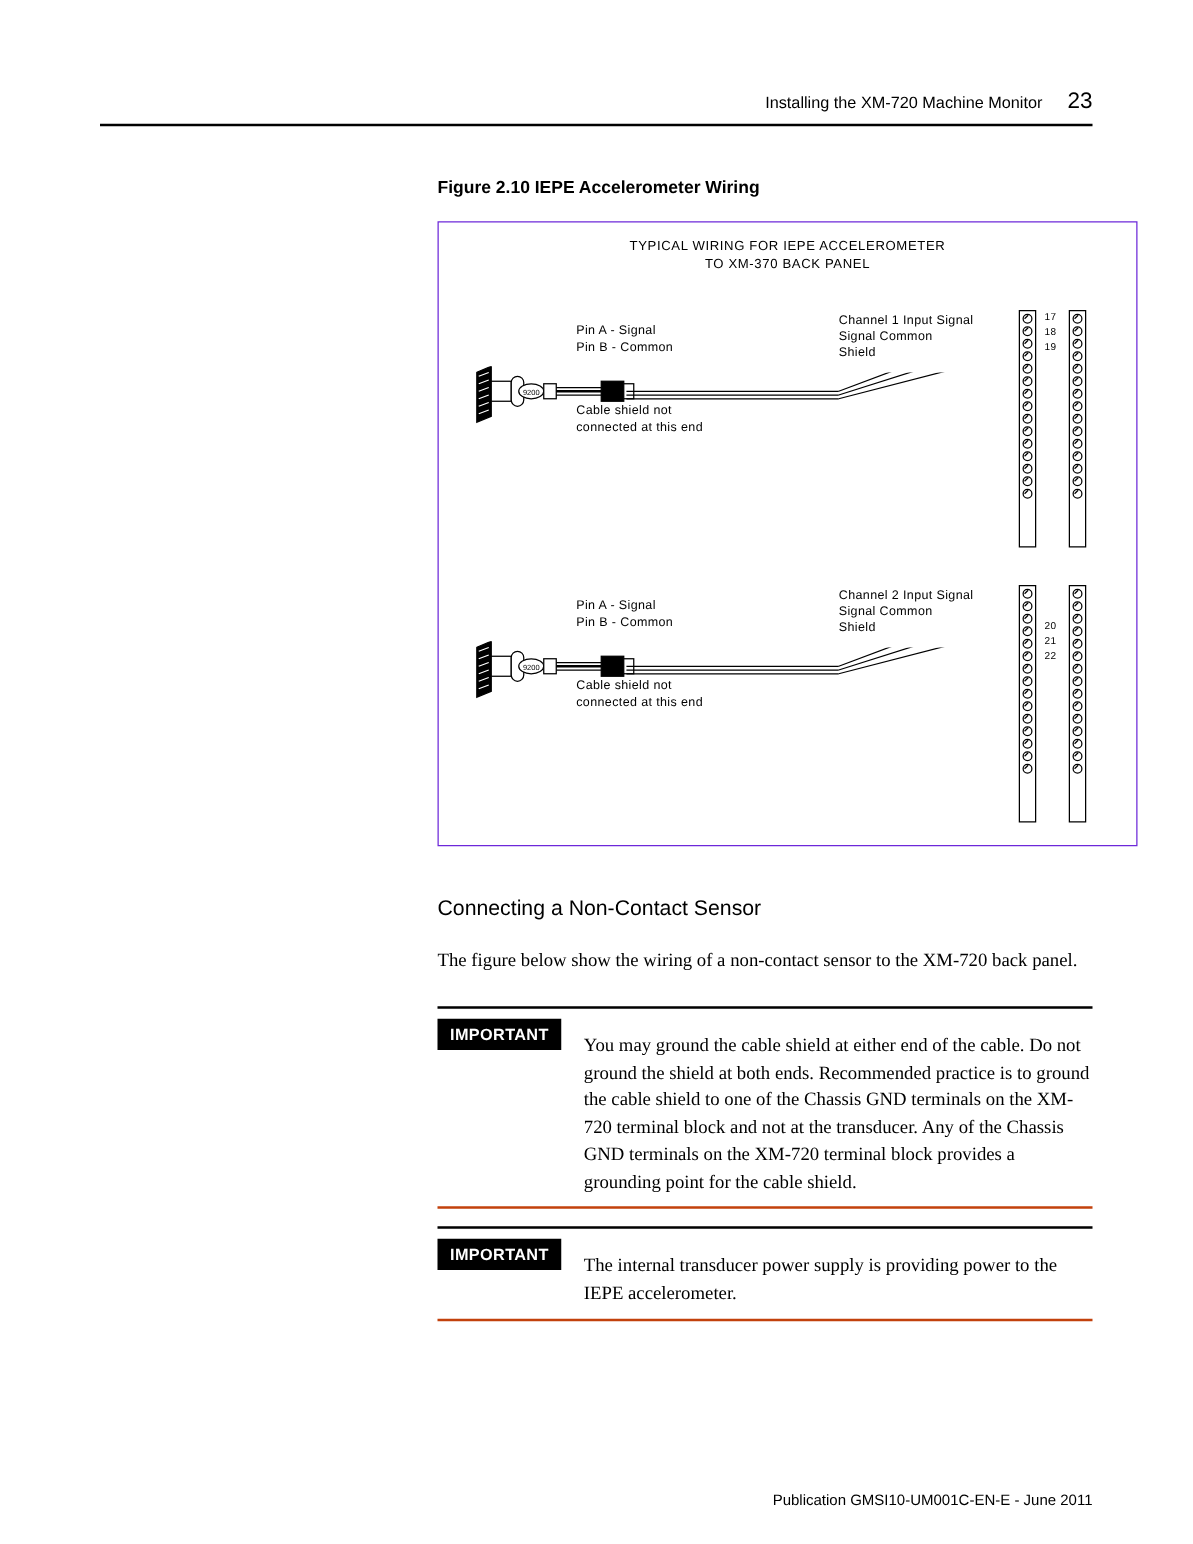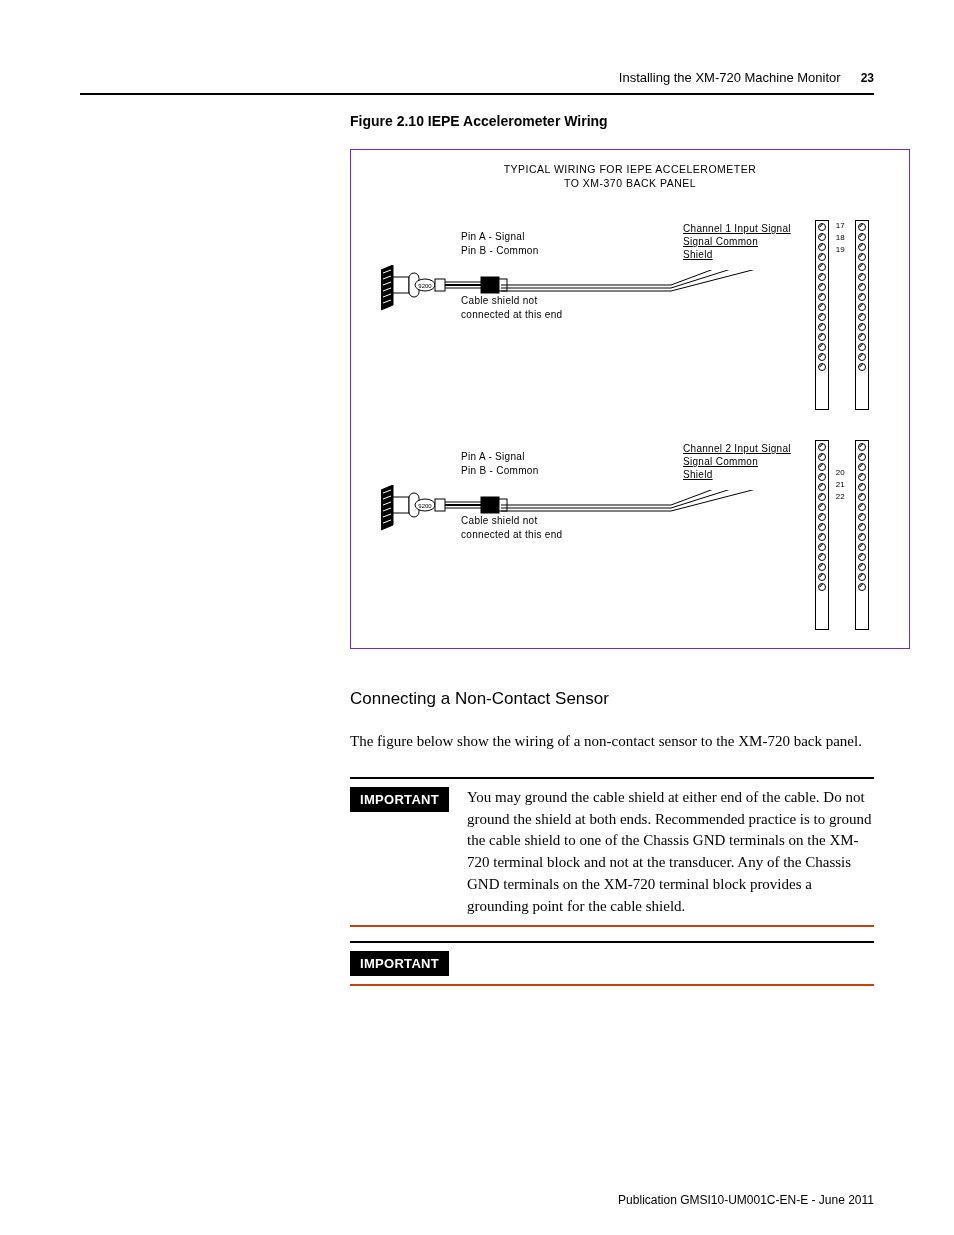--- a/index.html
+++ b/index.html
@@ -18,23 +18,23 @@
   }
   .header-line {
     display: flex;
     justify-content: flex-end;
     align-items: baseline;
     font-family: Arial, Helvetica, sans-serif;
     font-size: 13px;
     gap: 20px;
     padding-bottom: 8px;
     border-bottom: 2px solid #000;
-    margin-bottom: 18px;
-  }
-  .header-line .pgnum { font-weight: bold; font-size: 12px; }
+    margin-bottom: 40px;
+  }
+  .header-line .pgnum { font-weight: normal; font-size: 18px; }
   .content { margin-left: 270px; }
   .fig-caption {
     font-family: Arial, Helvetica, sans-serif;
     font-weight: bold;
     font-size: 14px;
     margin-bottom: 20px;
   }
   .diagram {
     border: 1px solid #6d28d9;
     width: 560px;
@@ -71,25 +71,24 @@
   .shield-note {
     position: absolute;
     left: 90px;
     top: 64px;
     font-size: 10px;
     line-height: 1.35;
     letter-spacing: 0.3px;
   }
   .sig-labels {
     position: absolute;
-    left: 312px;
+    left: 300px;
     top: -8px;
     font-size: 10px;
     line-height: 1.3;
-    text-decoration: underline;
     letter-spacing: 0.3px;
   }
   .terminal-strip {
     position: absolute;
     top: -10px;
     width: 14px;
     height: 190px;
     border: 1px solid #000;
   }
   .ts1 { right: 60px; }
@@ -155,20 +154,21 @@
     font-weight: bold;
     font-size: 13px;
     padding: 5px 10px;
     height: fit-content;
     letter-spacing: 0.3px;
     flex-shrink: 0;
   }
   .callout .msg {
     font-size: 15px;
     line-height: 1.45;
+    margin-top: 12px;
   }
   .footer {
     position: absolute;
     bottom: 28px;
     right: 80px;
     font-family: Arial, Helvetica, sans-serif;
     font-size: 12px;
   }
 </style>
 </head>
@@ -364,19 +364,20 @@
 
     <p class="body-text">The figure below show the wiring of a non-contact sensor to the XM-720 back panel.</p>
 
     <div class="callout">
       <div class="tag">IMPORTANT</div>
       <div class="msg">You may ground the cable shield at either end of the cable. Do not ground the shield at both ends. Recommended practice is to ground the cable shield to one of the Chassis GND terminals on the XM-720 terminal block and not at the transducer. Any of the Chassis GND terminals on the XM-720 terminal block provides a grounding point for the cable shield.</div>
     </div>
 
     <div class="callout">
       <div class="tag">IMPORTANT</div>
+      <div class="msg">The internal transducer power supply is providing power to the IEPE accelerometer.</div>
     </div>
 
   </div>
 
   <div class="footer">Publication GMSI10-UM001C-EN-E - June 2011</div>
 
 </div>
 
 </body></html>

